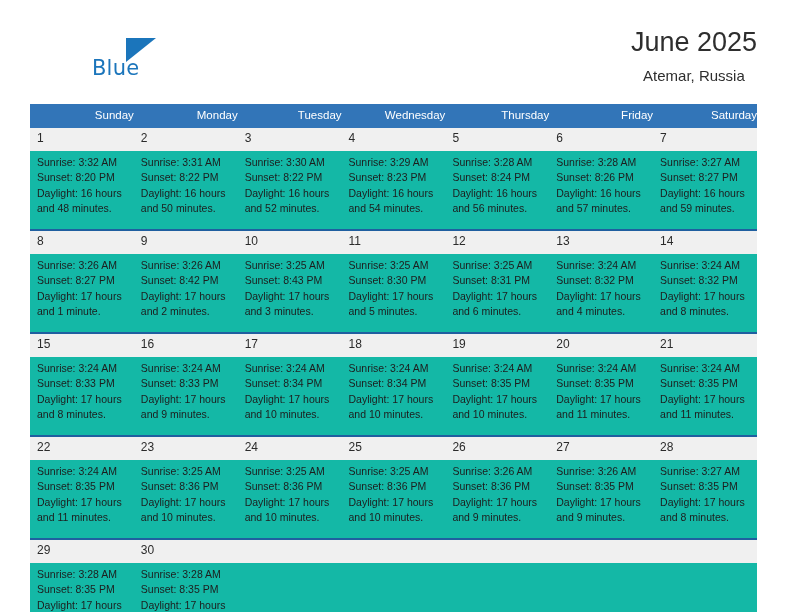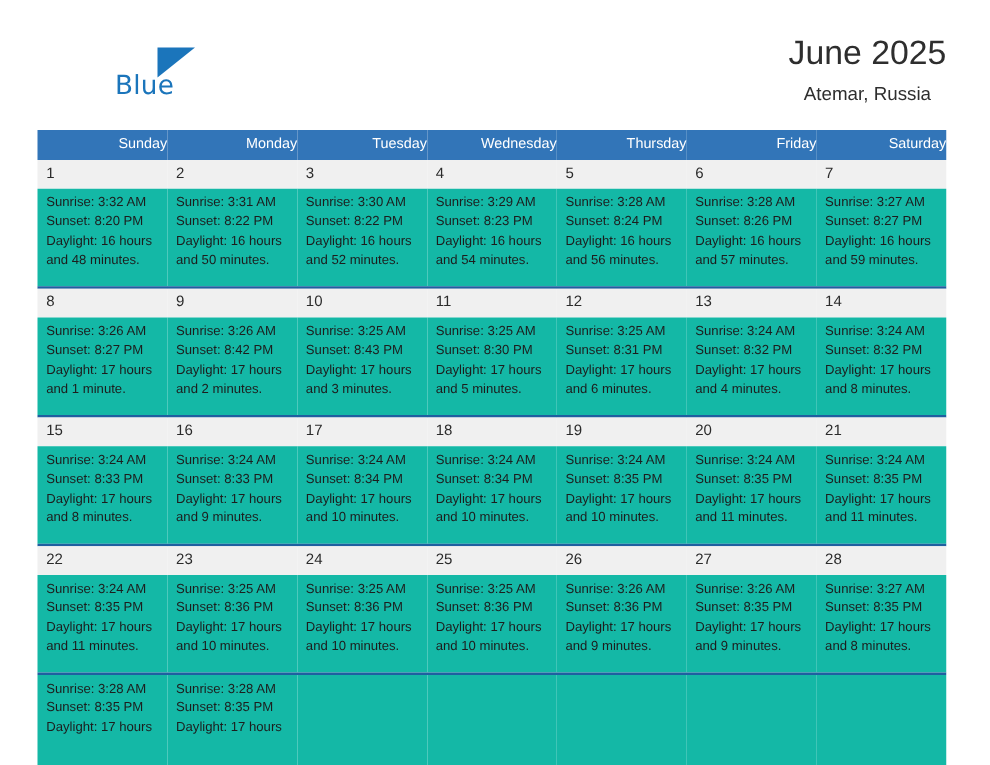--- a/index.html
+++ b/index.html
@@ -401,20 +401,29 @@
           <td>
             <span class="line">Sunrise: 3:27 AM</span>
             <span class="line">Sunset: 8:35 PM</span>
             <span class="line">Daylight: 17 hours</span>
             <span class="line">and 8 minutes.</span>
           </td>
         </tr>
         <tr class="week-sep">
           <td colspan="7"></td>
         </tr>
+        <tr class="daynum-row">
+          <td>29</td>
+          <td>30</td>
+          <td class="empty"></td>
+          <td class="empty"></td>
+          <td class="empty"></td>
+          <td class="empty"></td>
+          <td class="empty"></td>
+        </tr>
         <tr class="detail-row">
           <td>
             <span class="line">Sunrise: 3:28 AM</span>
             <span class="line">Sunset: 8:35 PM</span>
             <span class="line">Daylight: 17 hours</span>
           </td>
           <td>
             <span class="line">Sunrise: 3:28 AM</span>
             <span class="line">Sunset: 8:35 PM</span>
             <span class="line">Daylight: 17 hours</span>

